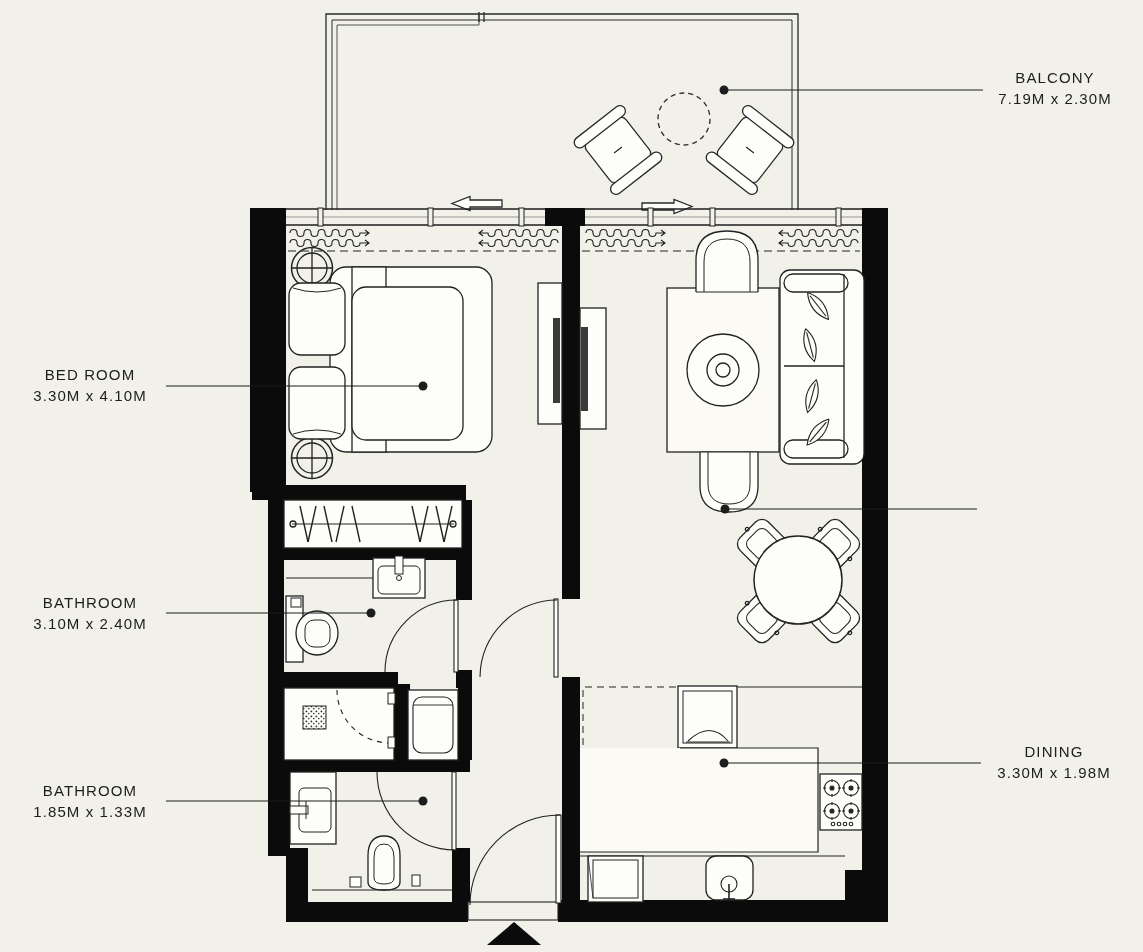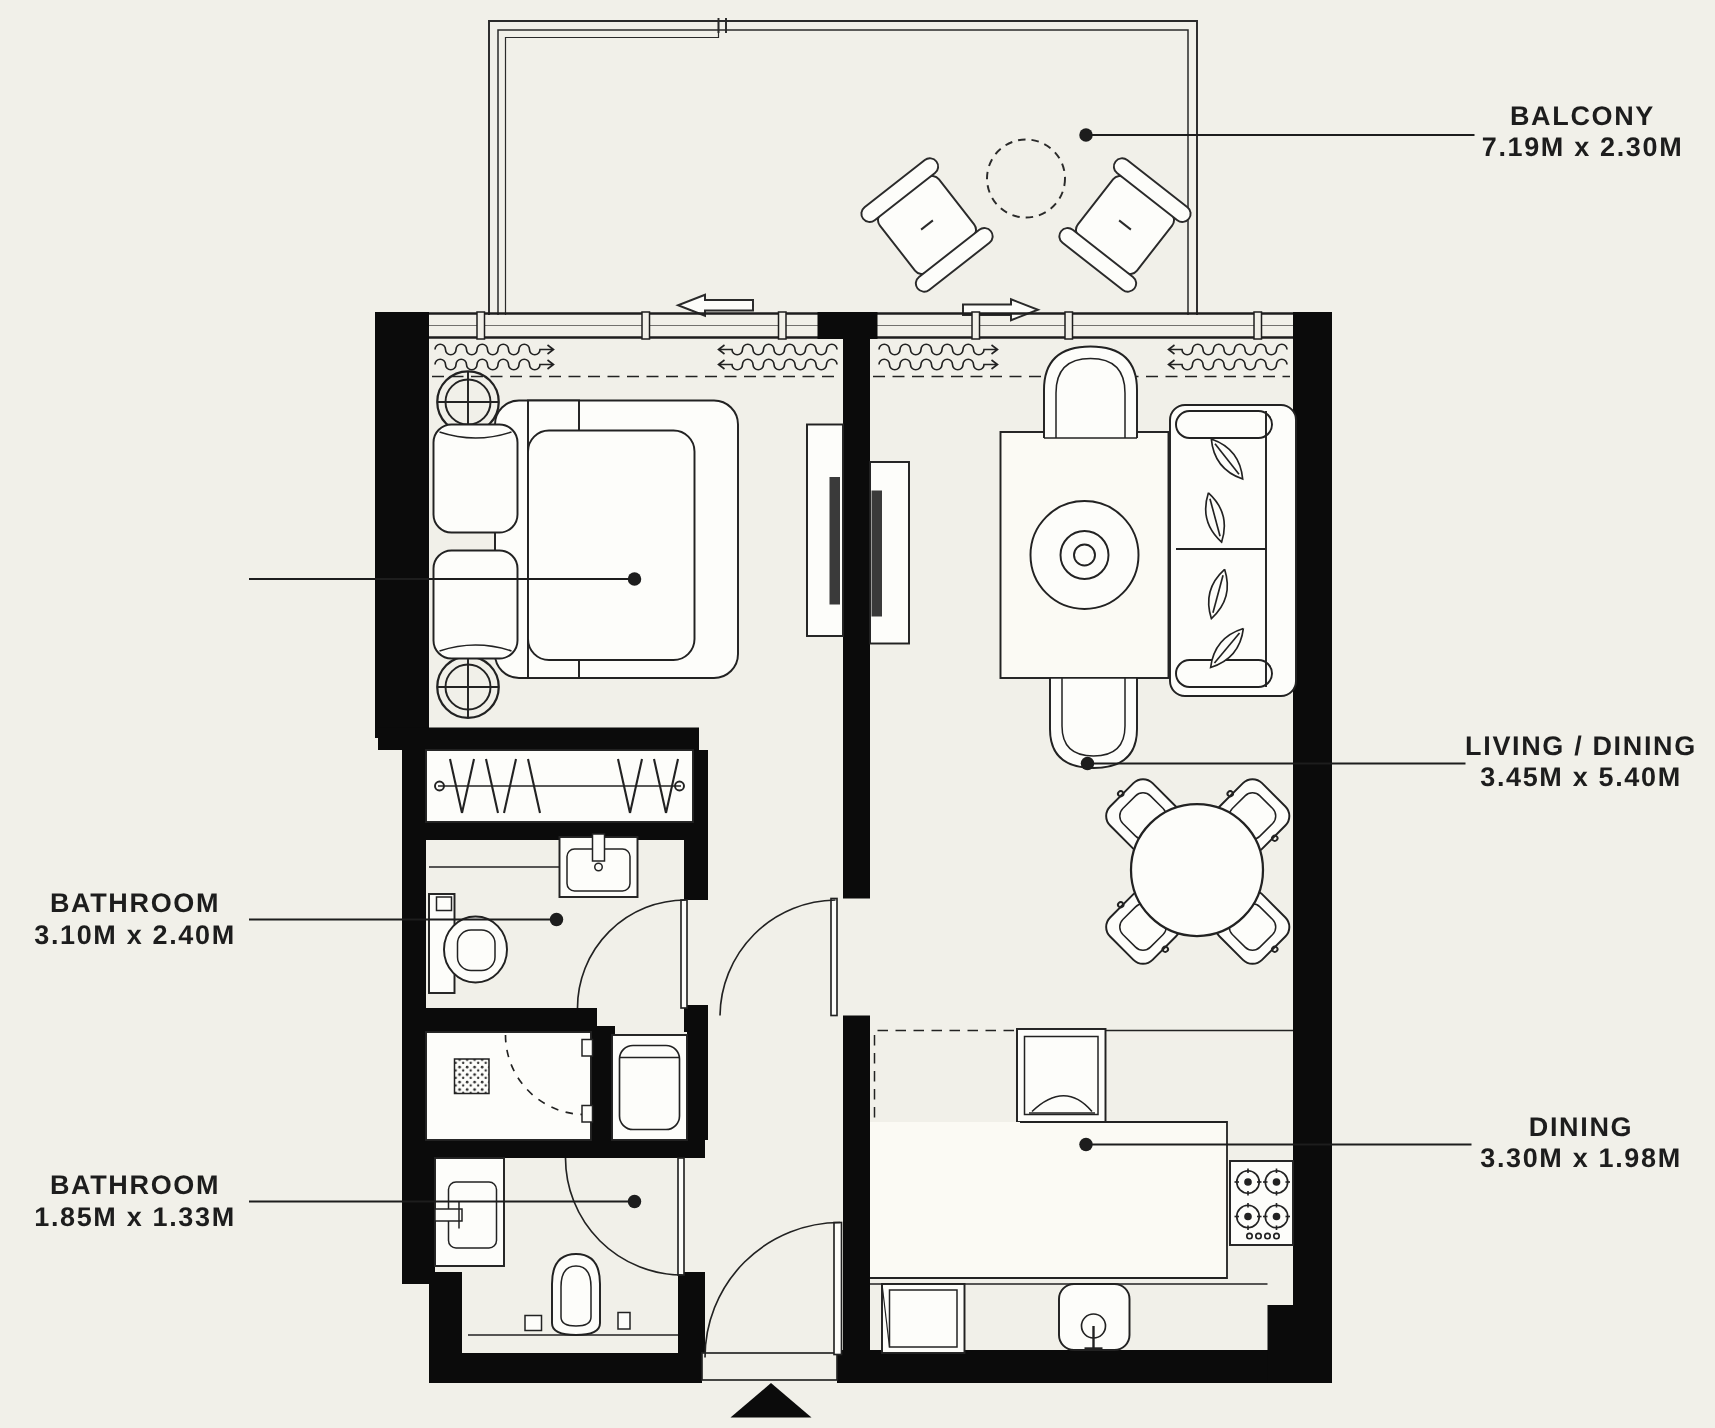--- a/index.html
+++ b/index.html
@@ -3,21 +3,21 @@
 <meta charset="utf-8">
 <style>
   html,body{margin:0;padding:0;background:#f1f0e9;}
   #stage{
     position:relative;width:1143px;height:952px;background:#f1f0e9;
     font-family:"Liberation Sans",sans-serif;overflow:hidden;
   }
   #plan-svg{position:absolute;left:0;top:0;}
   .room-label{
     position:absolute;text-align:center;color:#1d1d1d;
-    font-size:18px;line-height:21px;letter-spacing:1.1px;font-weight:700;
+    font-size:15px;line-height:21px;letter-spacing:1.1px;font-weight:400;
   }
   .room-label .name{white-space:nowrap;}
   .room-label .dims{white-space:nowrap;}
 </style>
 </head>
 <body>
 
 <div id="stage">
 
 <svg id="plan-svg" width="1143" height="952" viewBox="0 0 1143 952">
@@ -403,23 +403,23 @@
           <line x1="724" y1="763" x2="981" y2="763"></line>
           <circle cx="724" cy="763" r="4.5" fill="#1d1d1d" stroke="none"></circle>
         </g>
   </g>
 </svg>
 
   <div class="room-label" style="left:980px;top:67px;width:150px;">
     <div class="name">BALCONY</div>
     <div class="dims">7.19M x 2.30M</div>
   </div>
-  <div class="room-label" style="left:966px;top:487px;width:176px;">
-    <div class="name">LIVING / DINING</div>
-    <div class="dims">3.45M x 5.40M</div>
+  <div class="room-label" style="left:14px;top:364px;width:152px;">
+    <div class="name">BED ROOM</div>
+    <div class="dims">3.30M x 4.10M</div>
   </div>
   <div class="room-label" style="left:14px;top:592px;width:152px;">
     <div class="name">BATHROOM</div>
     <div class="dims">3.10M x 2.40M</div>
   </div>
   <div class="room-label" style="left:14px;top:780px;width:152px;">
     <div class="name">BATHROOM</div>
     <div class="dims">1.85M x 1.33M</div>
   </div>
   <div class="room-label" style="left:978px;top:741px;width:152px;">

